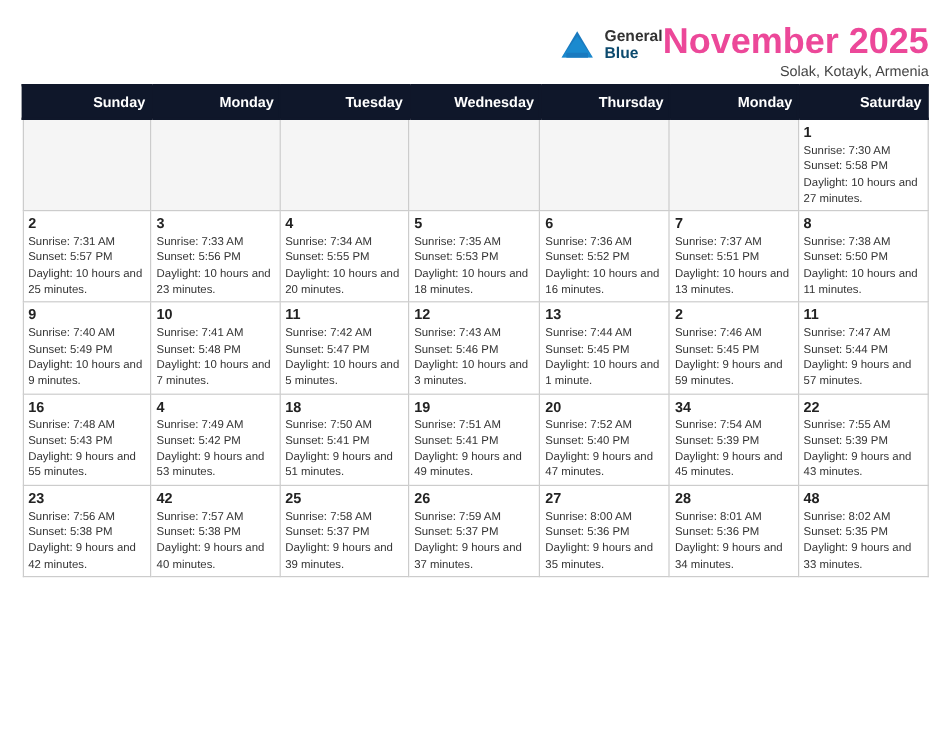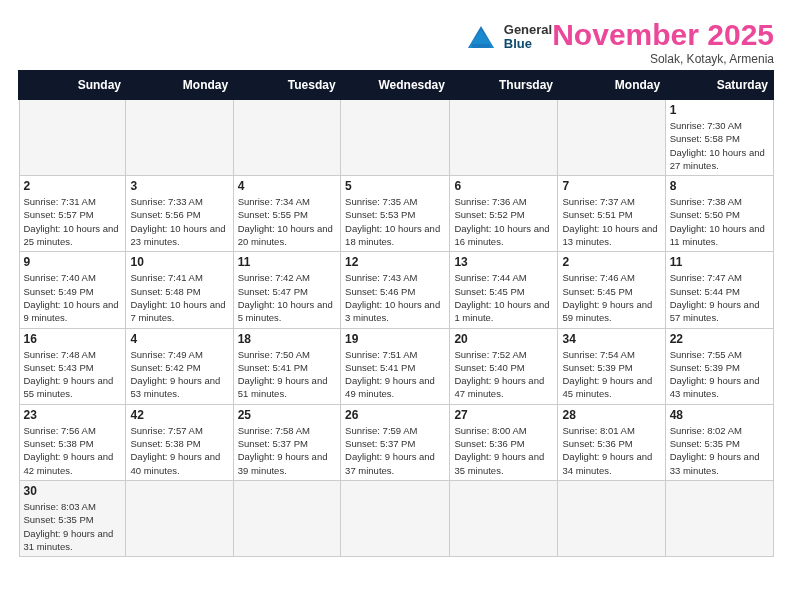--- a/index.html
+++ b/index.html
@@ -260,27 +260,15 @@
         <td>
           <span class="day-number">28</span>
           <span class="day-info">Sunrise: 8:01 AM<br>Sunset: 5:36 PM<br>Daylight: 9 hours and 34 minutes.</span>
         </td>
         <td>
           <span class="day-number">48</span>
           <span class="day-info">Sunrise: 8:02 AM<br>Sunset: 5:35 PM<br>Daylight: 9 hours and 33 minutes.</span>
         </td>
       </tr>
 
-      <tr>
-        <td class="last-row">
-          <span class="day-number">30</span>
-          <span class="day-info">Sunrise: 8:03 AM<br>Sunset: 5:35 PM<br>Daylight: 9 hours and 31 minutes.</span>
-        </td>
-        <td class="empty last-row"></td>
-        <td class="empty last-row"></td>
-        <td class="empty last-row"></td>
-        <td class="empty last-row"></td>
-        <td class="empty last-row"></td>
-        <td class="empty last-row"></td>
-      </tr>
     </tbody>
   </table>
 </div>
 
 </body></html>

